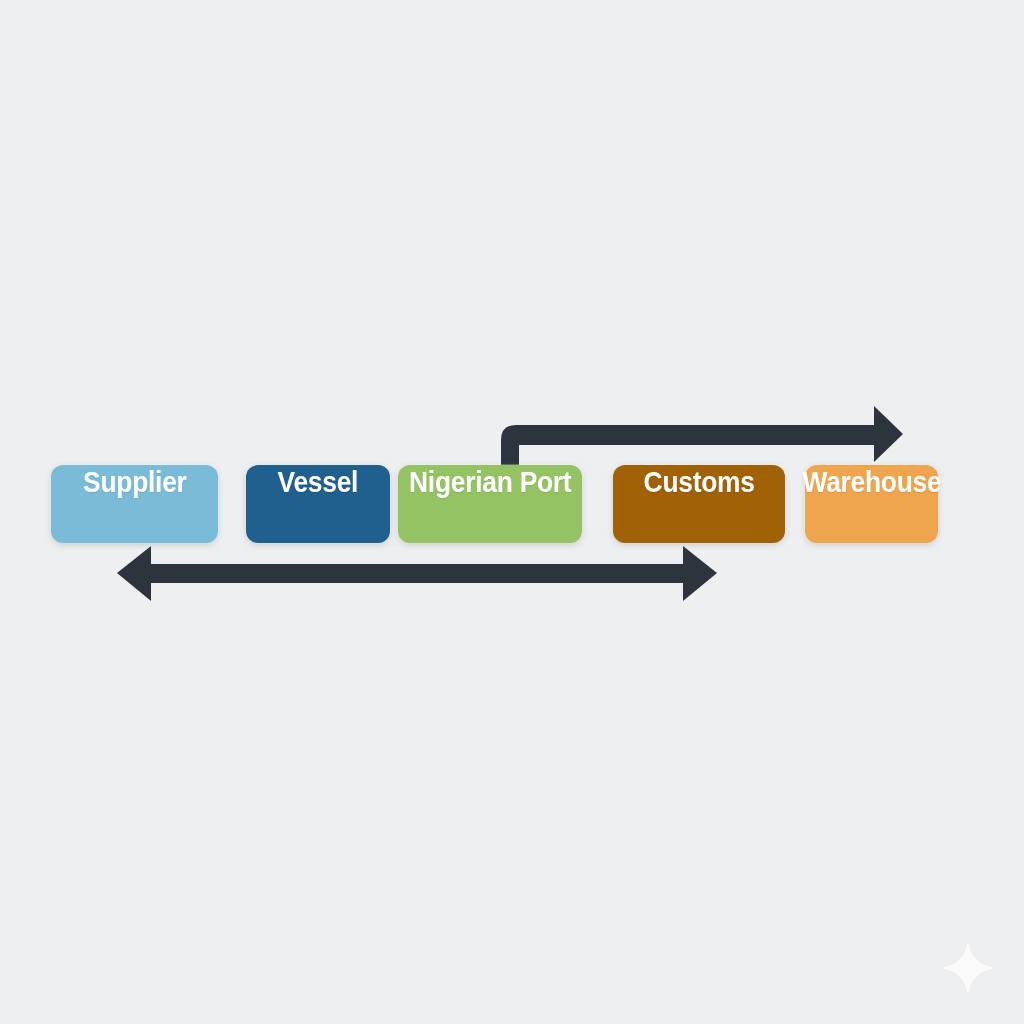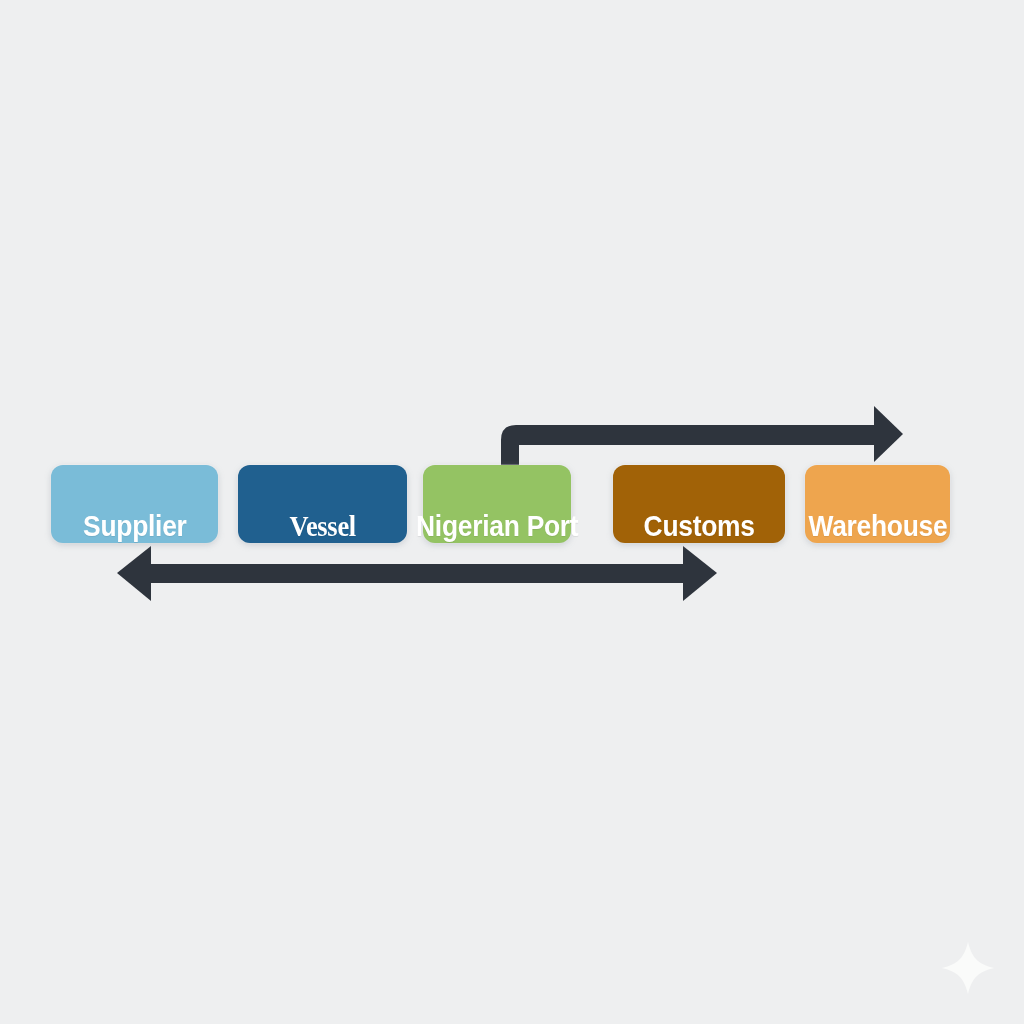--- a/index.html
+++ b/index.html
@@ -19,37 +19,37 @@
     left: 0; top: 0;
     width: 1024px; height: 1024px;
     display: block;
   }
   .node {
     position: absolute;
     top: 465px;
     height: 78px;
     border-radius: 12px;
     display: flex;
-    align-items: flex-end;
+    align-items: flex-start;
     justify-content: center;
     box-shadow: 0 2px 6px rgba(140,150,160,0.35), 0 0 0 1px rgba(255,255,255,0.25);
   }
   .node .label {
     font-weight: 700;
     font-size: 30px;
     white-space: nowrap;
     transform: scaleX(0.88);
     letter-spacing: -0.3px;
     text-shadow: 0 1px 1px rgba(0,0,0,0.08);
   }
   .node-supplier  { left: 51px;  width: 167px; }
-  .node-vessel    { left: 238px; width: 169px; font-family: Liberation Serif, serif; }
-  .node-port      { left: 423px; width: 148px; border-radius: 12px; }
+  .node-vessel    { left: 246px; width: 144px; }
+  .node-port      { left: 398px; width: 184px; border-radius: 12px; }
   .node-customs   { left: 613px; width: 172px; }
-  .node-warehouse { left: 805px; width: 145px; }
+  .node-warehouse { left: 805px; width: 133px; }
 </style>
 </head>
 <body style="background-color: rgb(238, 239, 240);">
 
 <div class="canvas" style="background-color: rgb(238, 239, 240);">
 
   <svg class="arrows" viewBox="0 0 1024 1024" aria-hidden="true">
 
     <g>
       <path d="M501 468 L501 440 Q501 425 516 425 L876 425 L876 445 L519 445 L519 468 Z" style="fill: rgb(46, 52, 61);"></path>

